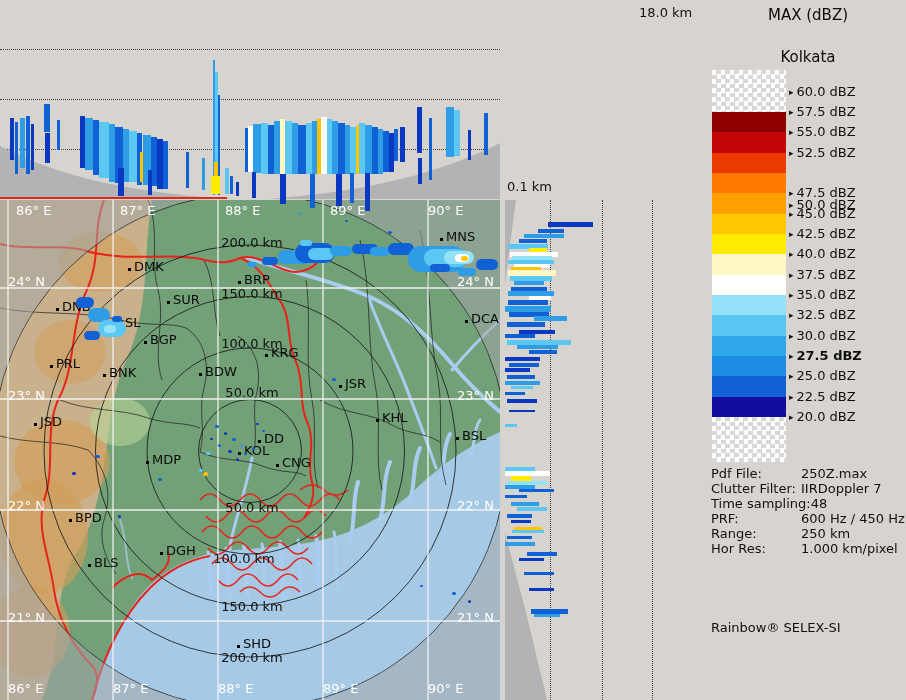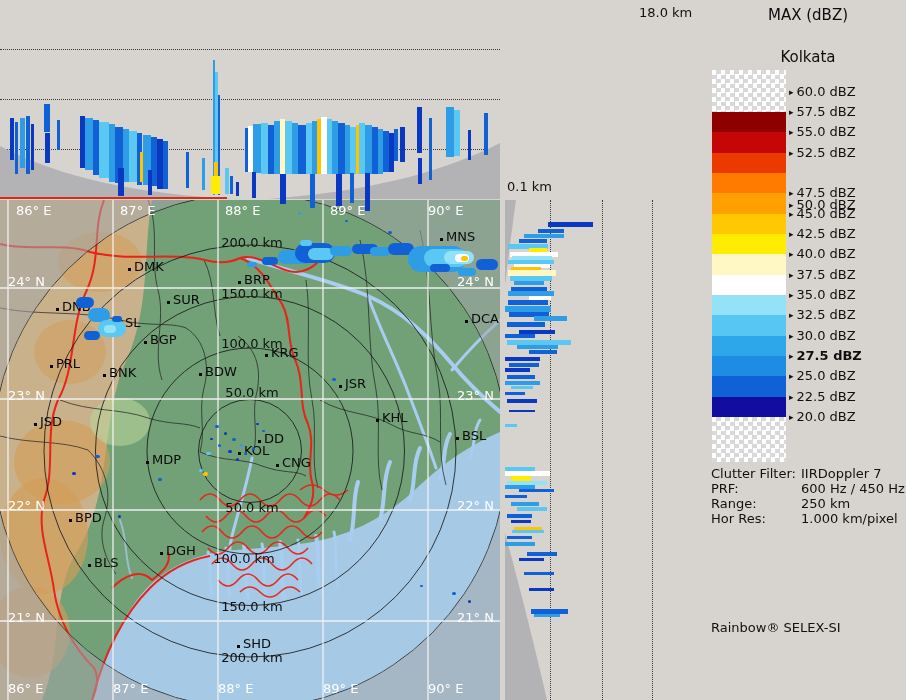--- a/index.html
+++ b/index.html
@@ -506,22 +506,30 @@
           <div class="band" style="height: 20.33px; background: rgb(31, 140, 228);"></div>
           <div class="band" style="height: 20.33px; background: rgb(17, 97, 214);"></div>
           <div class="band" style="height: 20.33px; background: rgb(18, 13, 158);"></div>
         </div>
       <div class="band checker" style="height:45px"></div>
     </div>
     <div id="legend-labels"></div>
 
     <div id="metadata">
         <div class="meta-row">
+          <span class="meta-label">Pdf File:</span>
+          <span class="meta-value">250Z.max</span>
+        </div>
+        <div class="meta-row">
           <span class="meta-label">Clutter Filter:</span>
           <span class="meta-value">IIRDoppler 7</span>
+        </div>
+        <div class="meta-row">
+          <span class="meta-label">Time sampling:</span>
+          <span class="meta-value">48</span>
         </div>
         <div class="meta-row">
           <span class="meta-label">PRF:</span>
           <span class="meta-value">600 Hz / 450 Hz</span>
         </div>
         <div class="meta-row">
           <span class="meta-label">Range:</span>
           <span class="meta-value">250 km</span>
         </div>
         <div class="meta-row">

